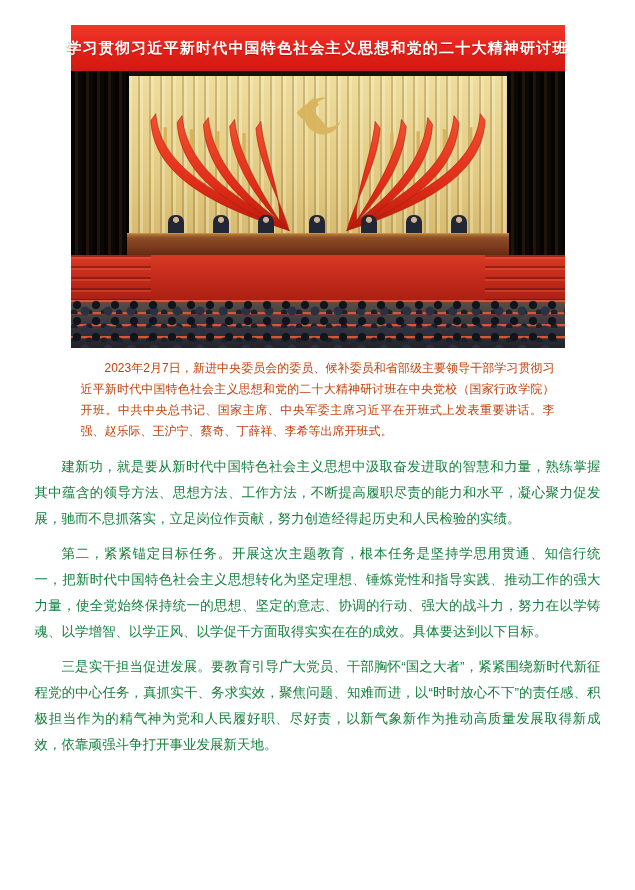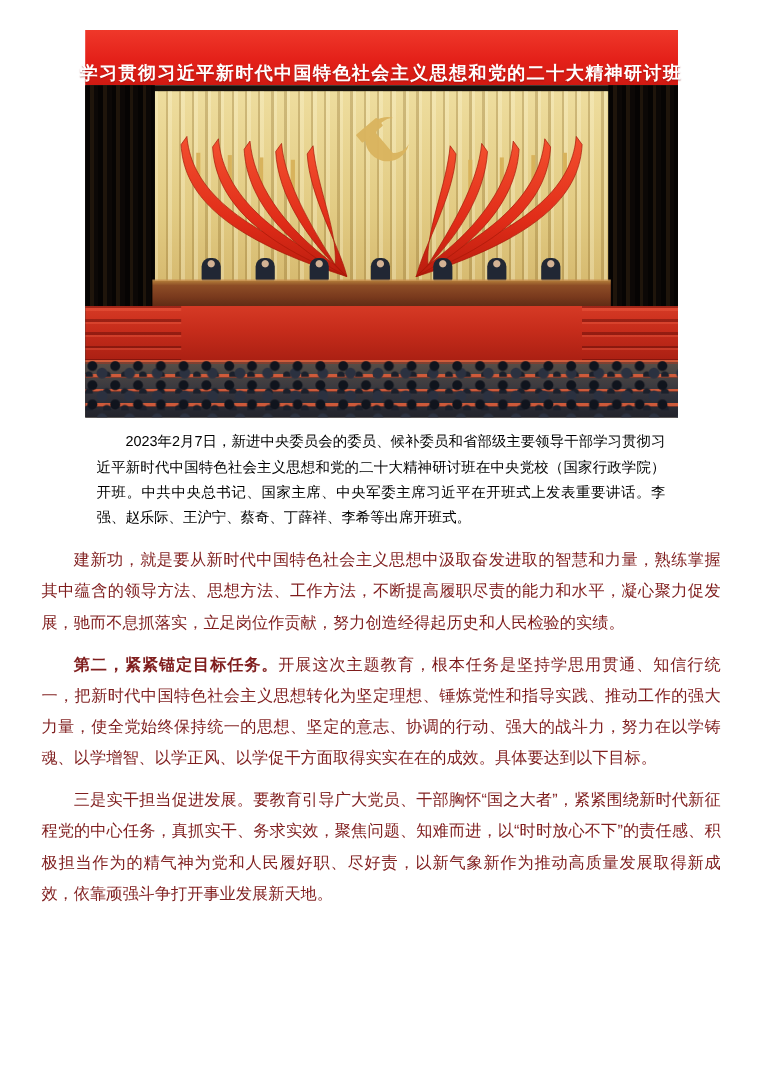--- a/index.html
+++ b/index.html
@@ -3,21 +3,21 @@
 <meta charset="utf-8">
 <style>
   html,body{margin:0;padding:0;}
   body{
     width:635px;height:890px;background:#ffffff;overflow:hidden;
     font-family:"Liberation Sans","DejaVu Sans",sans-serif;
   }
   
   .photo{width:494px;margin:25px auto 0;}
   .banner{
-    height:46px;display:flex;align-items:flex-end;justify-content:center;
+    height:46px;display:flex;align-items:center;justify-content:center;
     background:linear-gradient(180deg,#ef382a 0%,#e42019 55%,#cf1a12 100%);
   }
   .banner-text{
     color:#ffffff;font-weight:bold;font-size:15px;letter-spacing:1.2px;
     white-space:nowrap;text-shadow:0 1px 1px rgba(120,0,0,.45);
   }
   .stage{position:relative;height:277px;background:#18120c;overflow:hidden;}
   .curtain-gold{
     position:absolute;left:56px;right:56px;top:5px;height:181px;
     background-image:
@@ -70,30 +70,30 @@
     background-image:
       radial-gradient(circle at 6px 5px,#10141d 3.6px,rgba(0,0,0,0) 4.6px),
       radial-gradient(circle at 14px 11px,#2b3140 4px,rgba(0,0,0,0) 5px),
       radial-gradient(circle at 3px 13px,#1b202b 3px,rgba(0,0,0,0) 4px),
       repeating-linear-gradient(180deg,rgba(214,92,58,.95) 0 2px,rgba(150,58,38,.65) 2px 3px,rgba(0,0,0,0) 3px 12px),
       linear-gradient(180deg,#5a5048 0%,#32333c 60%,#22232b 100%);
     background-size:19px 16px,23px 19px,15px 14px,auto,auto;
   }
   
   .caption{
-    width:474px;margin:10px auto 0;color:#000000;
+    width:474px;margin:10px auto 0;color:#c2410c;
     font-size:12px;line-height:21px;text-align:justify;text-indent:2em;
   }
   
   .article{width:566px;margin:12px auto 0;}
   .article p{
-    margin:0 0 9px;color:#7f1d1d;font-size:13.5px;line-height:26px;
+    margin:0 0 9px;color:#15803d;font-size:13.5px;line-height:26px;
     text-align:justify;text-indent:2em;
   }
-  .article p .lead{font-weight:bold;}
+  .article p .lead{font-weight:normal;}
 </style>
 </head>
 <body>
 
 <figure class="photo">
   <div class="banner">
     <span class="banner-text">学习贯彻习近平新时代中国特色社会主义思想和党的二十大精神研讨班</span>
   </div>
 
   <div class="stage">

